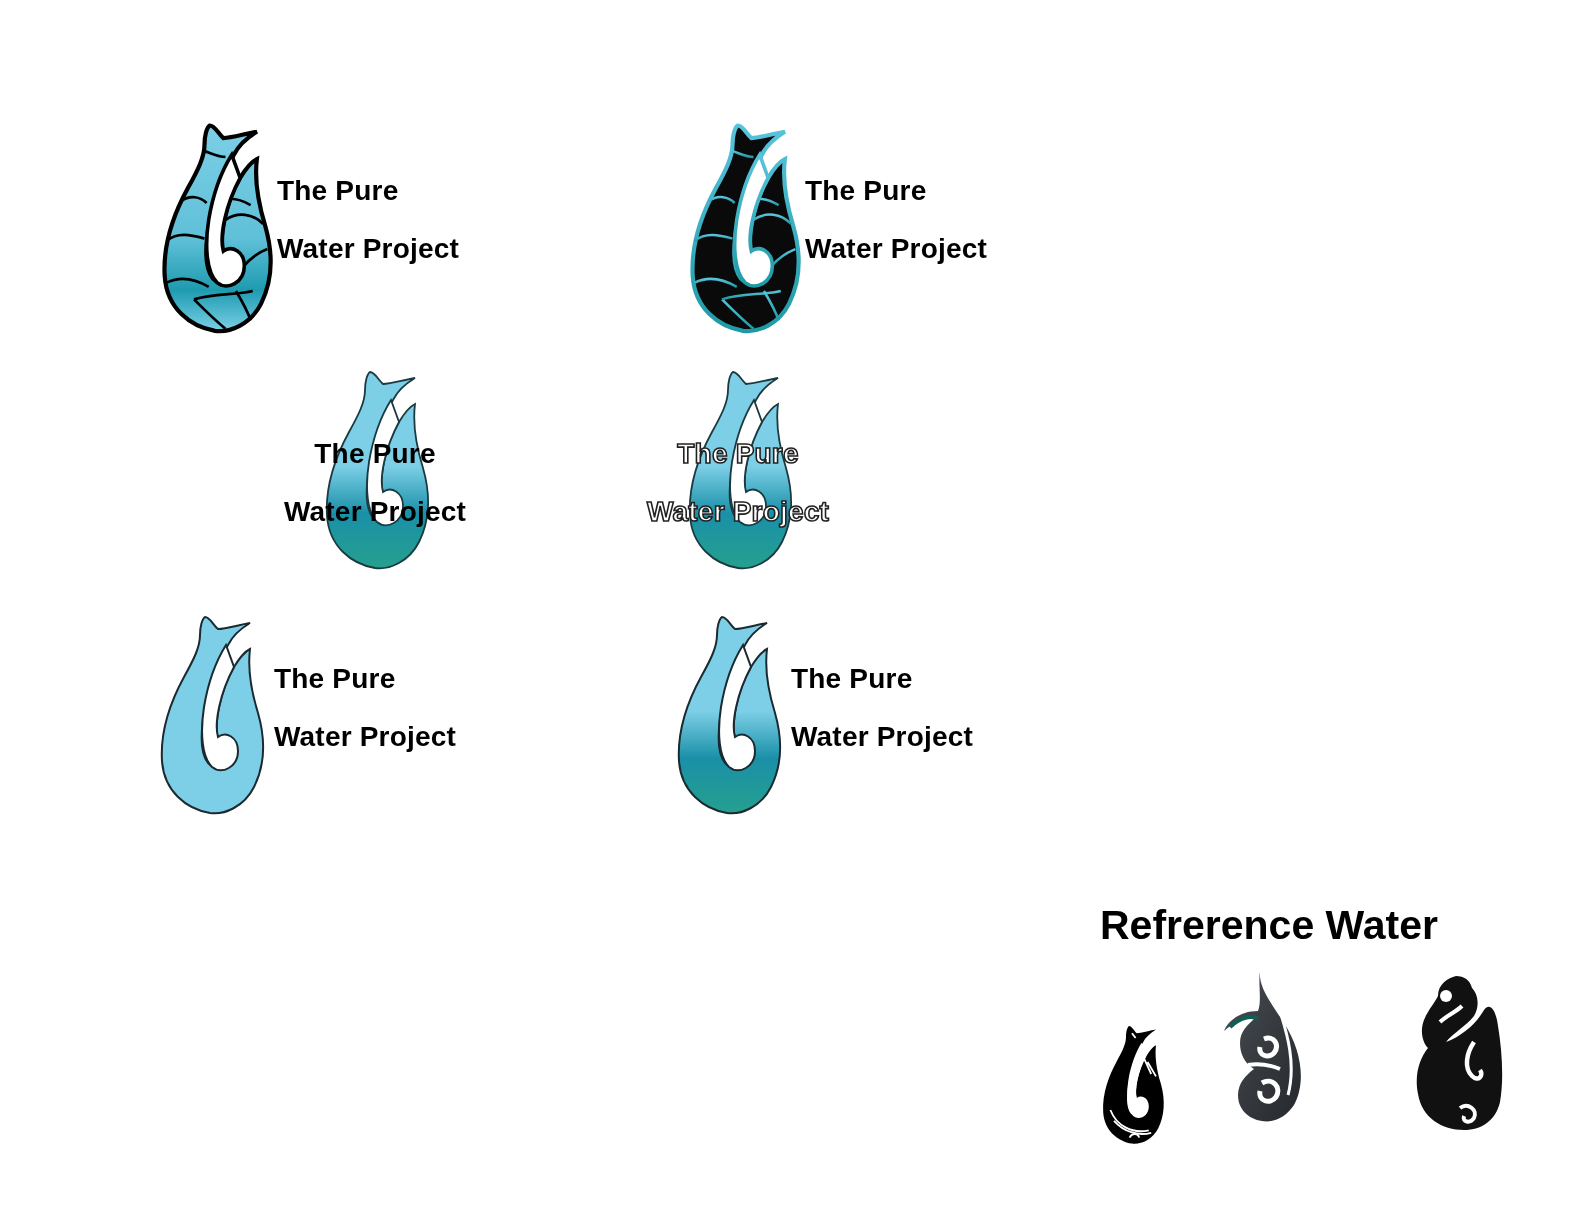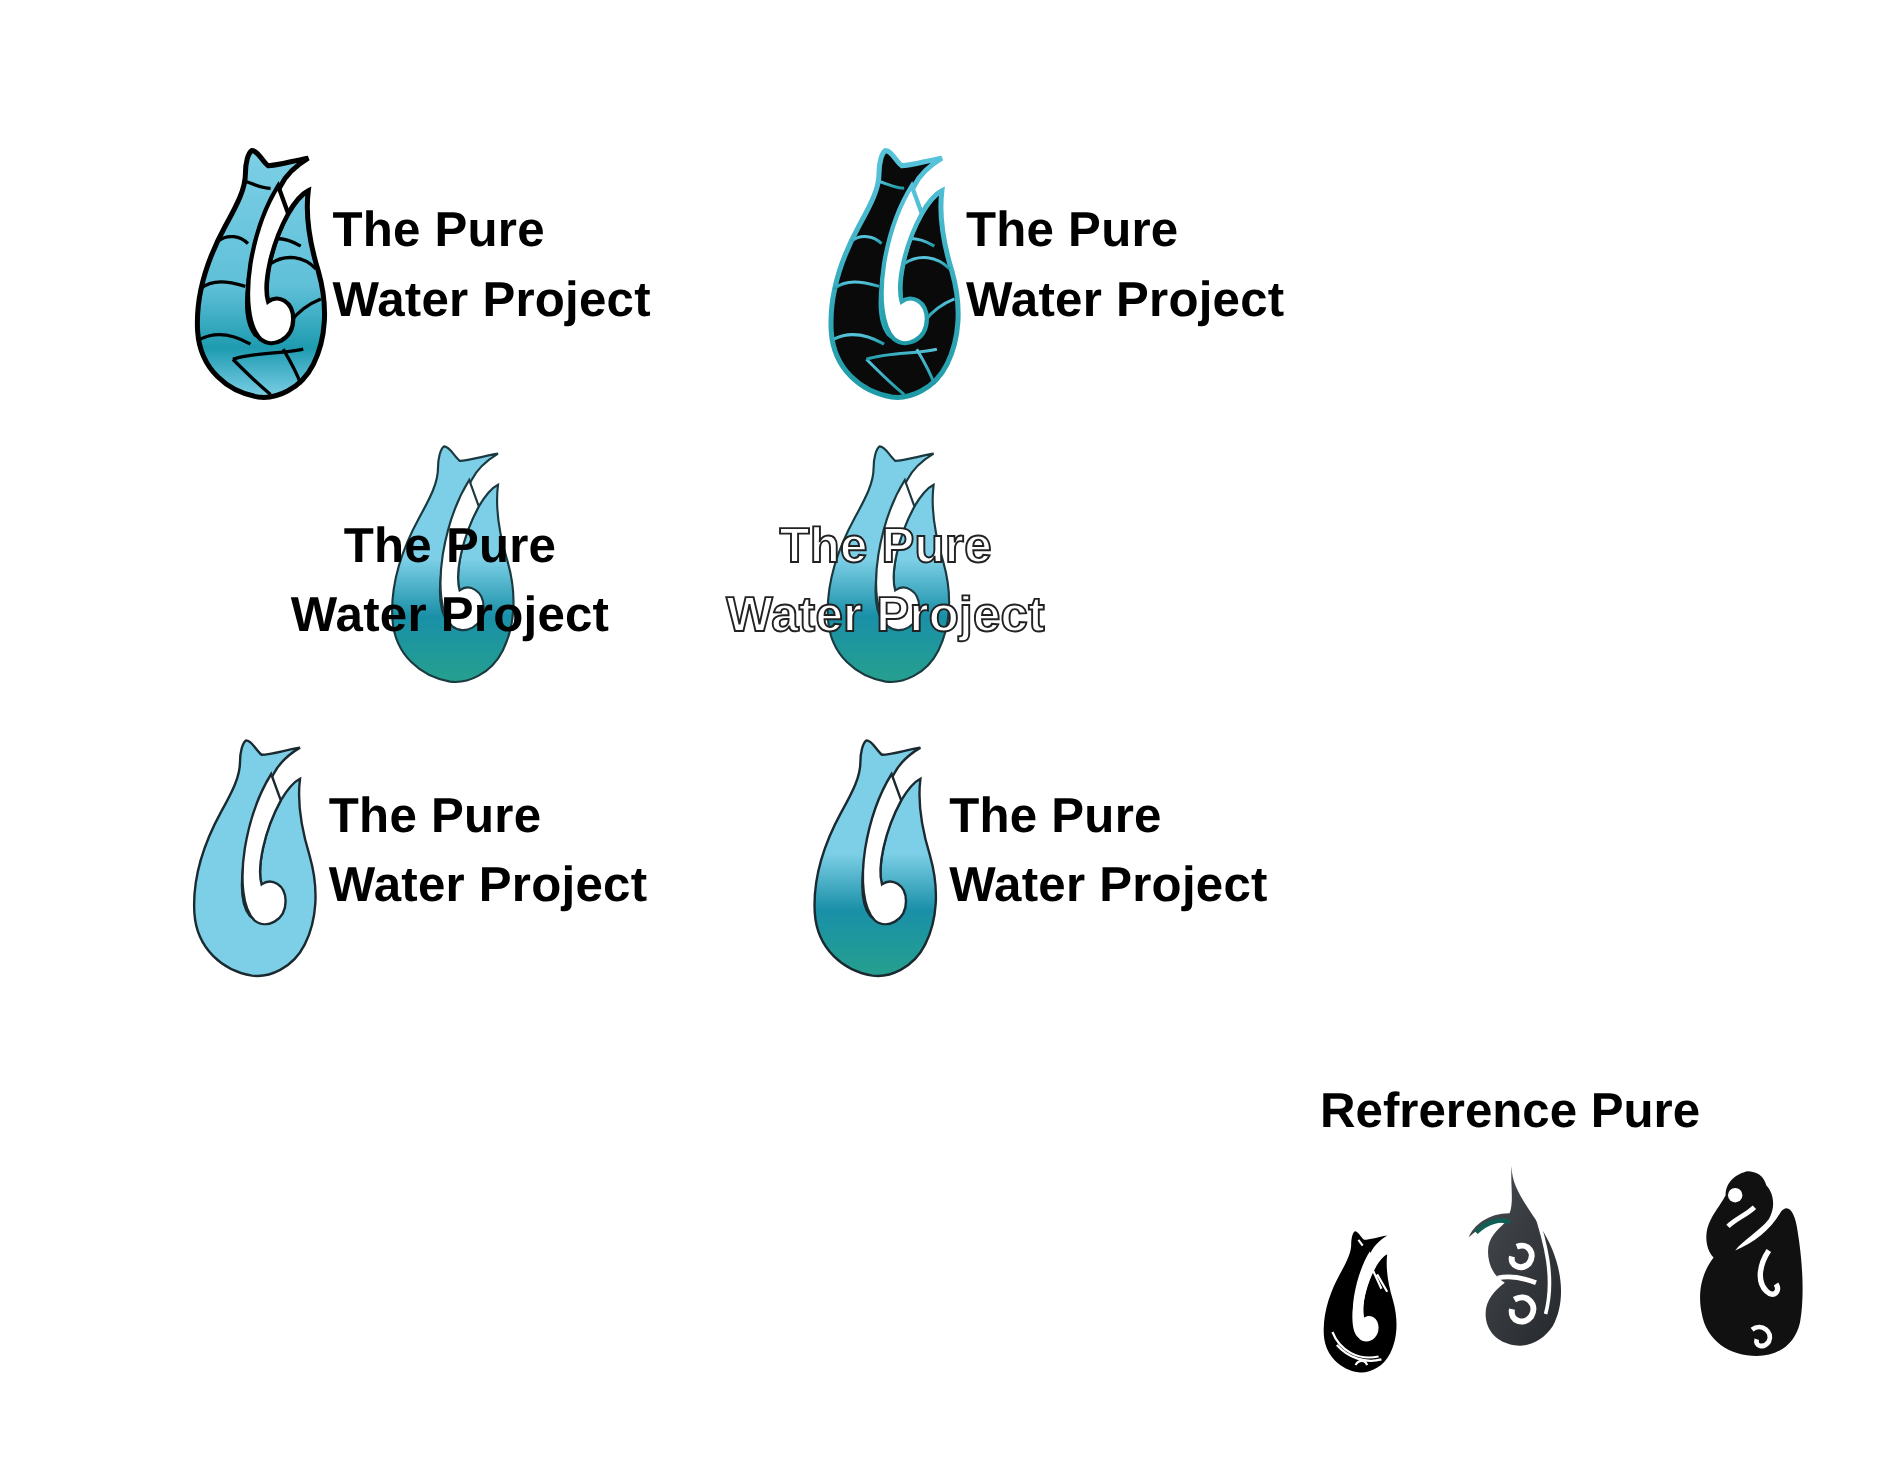--- a/index.html
+++ b/index.html
@@ -1,20 +1,20 @@
 <!DOCTYPE html>
 <html><head>
 <meta charset="utf-8">
 <style>
   html, body { margin: 0; padding: 0; background: #ffffff; }
   body { width: 1584px; height: 1224px; position: relative; overflow: hidden;
          font-family: "Liberation Sans", "DejaVu Sans", sans-serif; }
   .logo { position: absolute; }
   .logo svg { position: absolute; left: 0; top: 0; }
-  .wordmark { position: absolute; font-weight: bold; color: #000; font-size: 41px; line-height: 58px; white-space: nowrap; letter-spacing: 0.2px; }
+  .wordmark { position: absolute; font-weight: bold; color: #000; font-size: 28px; line-height: 58px; white-space: nowrap; letter-spacing: 0.2px; }
   .wordmark span { display: block; }
   .wordmark.centered { text-align: center; }
   .wordmark.outlined { color: #ffffff; -webkit-text-stroke: 1.6px #222; }
   .ref-title { position: absolute; left: 1100px; top: 902px; font-size: 41px; font-weight: bold; color: #000; white-space: nowrap; }
   .ref-img { position: absolute; }
 </style>
 </head>
 <body>
 
 <svg width="0" height="0" style="position:absolute" aria-hidden="true">
@@ -125,21 +125,21 @@
   <svg width="120" height="210" viewBox="0 0 120 210">
     <use href="#hook-outer" fill="url(#grad-water)" stroke="#1b2a30" stroke-width="2"></use>
     <use href="#hook-inner" fill="#ffffff" stroke="#1b2a30" stroke-width="2"></use>
   </svg>
   <div class="wordmark" style="left:124px; top:43px;">
     <span>The Pure</span>
     <span>Water Project</span>
   </div>
 </div>
 
-<div class="ref-title">Refrerence Pure</div>
+<div class="ref-title">Refrerence Water</div>
 
 <svg class="ref-img" style="left:1096px; top:1020px;" width="72" height="126" viewBox="0 0 120 210">
   <use href="#hook-outer" fill="#000"></use>
   <use href="#hook-inner" fill="#ffffff"></use>
   <g stroke="#fff" stroke-width="3" fill="none">
     <path d="M24 150 C34 176 60 190 88 184"></path>
     <path d="M30 168 C46 186 70 194 92 188"></path>
     <path d="M80 64 L92 90 M86 70 L100 94"></path>
     <path d="M56 196 C60 188 70 188 72 196"></path>
     <path d="M60 22 L66 30"></path>

